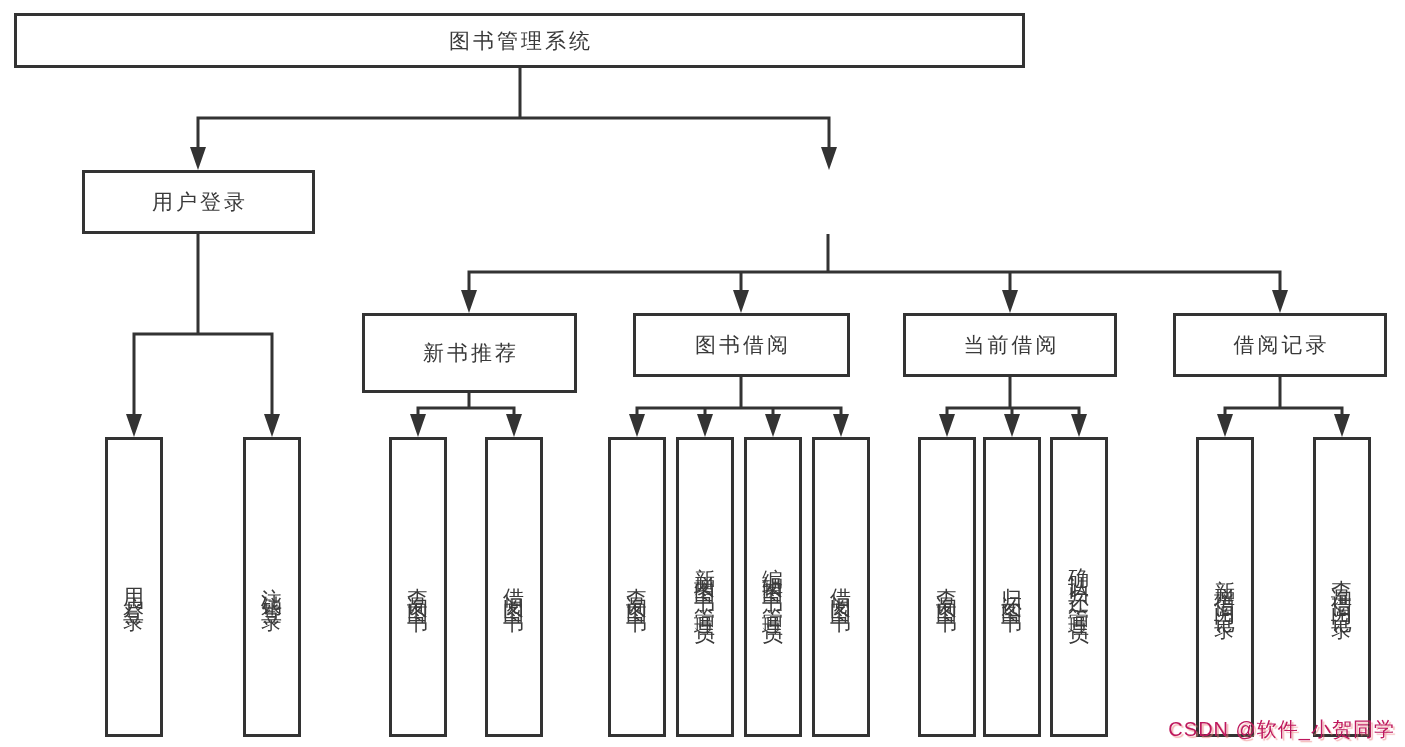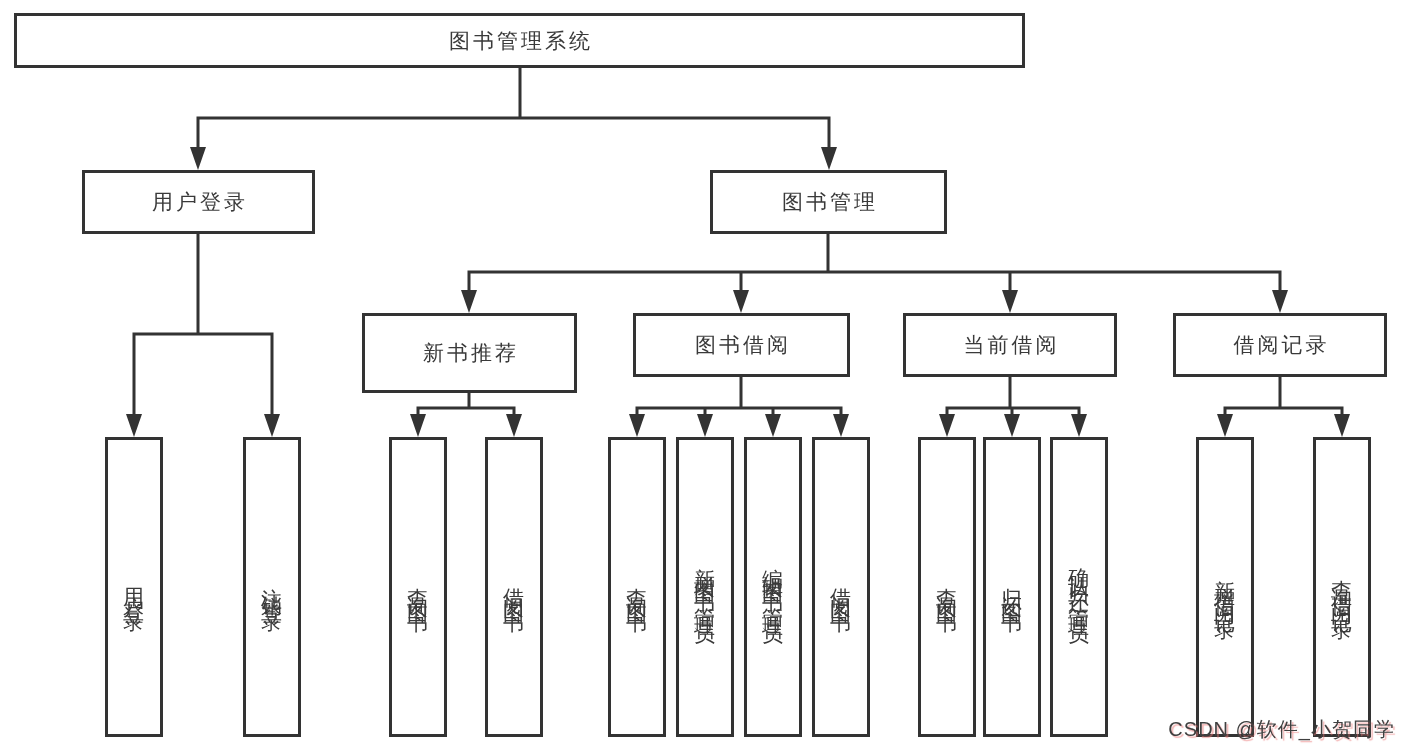--- a/index.html
+++ b/index.html
@@ -44,21 +44,21 @@
   .lf-a1{left:105px;} .lf-a2{left:243px;}
   .lf-b1{left:389px;} .lf-b2{left:485px;}
   .lf-c1{left:608px;} .lf-c2{left:676px;} .lf-c3{left:744px;} .lf-c4{left:812px;}
   .lf-d1{left:918px;} .lf-d2{left:983px;} .lf-d3{left:1050px;}
   .lf-e1{left:1196px;} .lf-e2{left:1313px;}
   .watermark{
     position:absolute;
     right:10px;bottom:4px;
     font-size:20px;
     letter-spacing:1px;
-    color:#404040;
+    color:#be185d;
     text-shadow:2px 2px 1px rgba(235,120,120,0.55);
     z-index:5;
   }
 </style>
 </head>
 <body>
 
 <div class="canvas">
 
   <svg class="connectors" viewBox="0 0 1405 747" xmlns="http://www.w3.org/2000/svg">
@@ -111,21 +111,20 @@
       <polygon points="1004,414 1020,414 1012,437"></polygon>
       <polygon points="1071,414 1087,414 1079,437"></polygon>
       <polygon points="1217,414 1233,414 1225,437"></polygon>
       <polygon points="1334,414 1350,414 1342,437"></polygon>
     </g>
   </svg>
 
   <div class="node n-root">图书管理系统</div>
 
   <div class="node n-user-login">用户登录</div>
-  <div class="node n-book-mgmt">图书管理</div>
 
   <div class="node n-new-book">新书推荐</div>
   <div class="node n-book-borrow">图书借阅</div>
   <div class="node n-cur-borrow">当前借阅</div>
   <div class="node n-borrow-rec">借阅记录</div>
 
   <div class="node leaf lf-a1">
     <span class="vtext">用户登录</span>
   </div>
   <div class="node leaf lf-a2">

